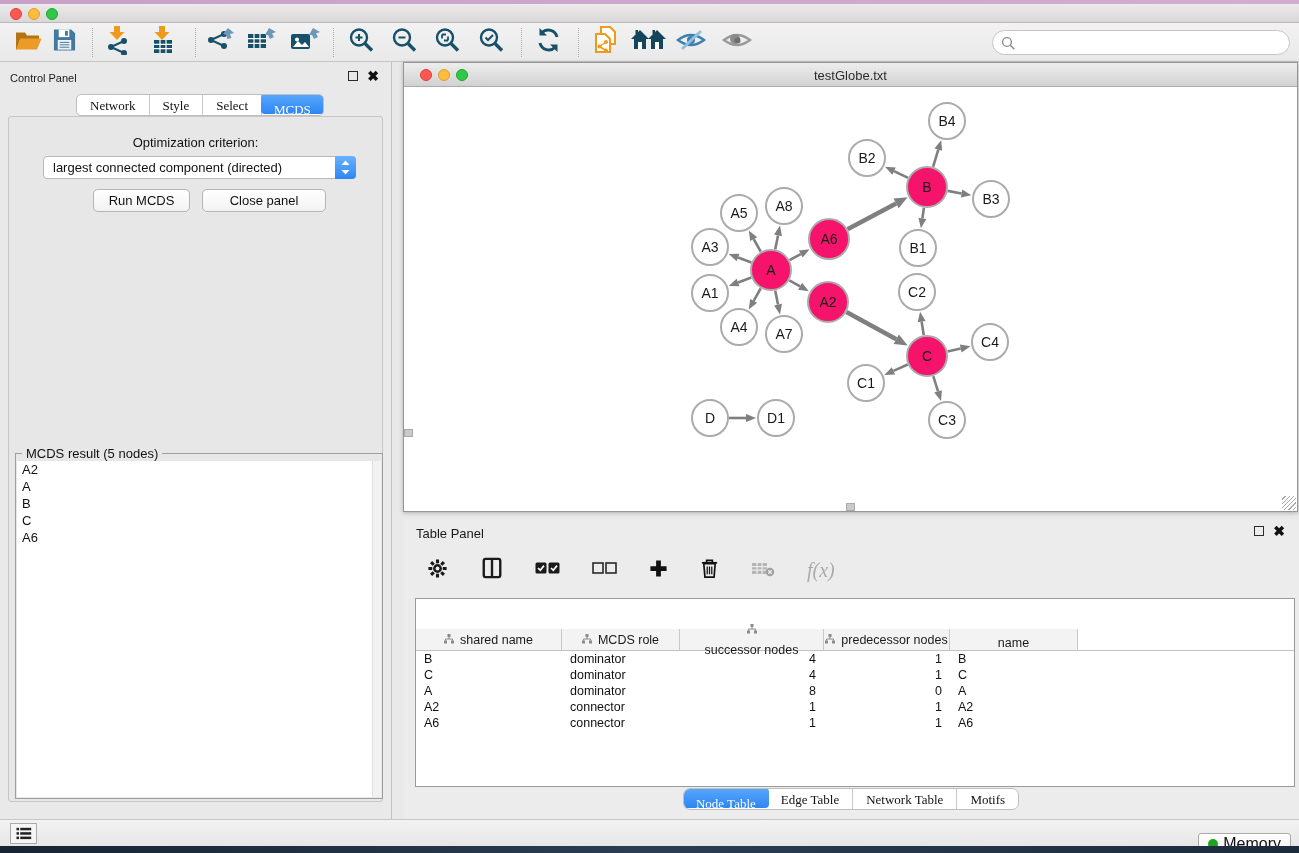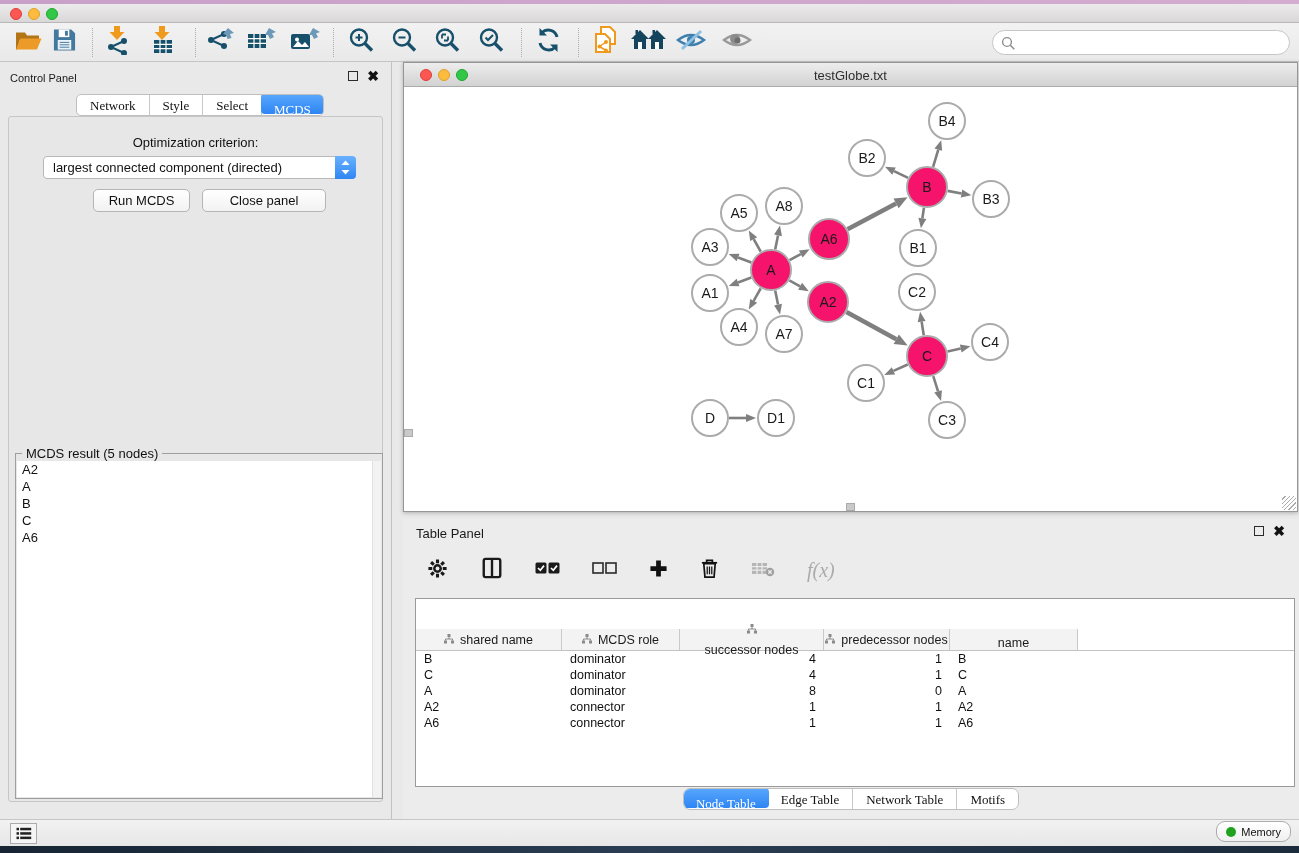--- a/index.html
+++ b/index.html
@@ -75,21 +75,21 @@
   .th { background:#F3F3F3; border-right:1px solid #C9C9C9; font-size:12.5px; color:#1A1A1A; display:flex; align-items:center; justify-content:center; gap:6px; }
   .trow { display:flex; height:16px; }
   .td { font-size:12.5px; color:#111; padding:0 8px; line-height:16px; white-space:nowrap; }
   .td.r { text-align:right; }
 
   #tp-tabs-wrap { position:absolute; left:0; right:0; top:269px; display:flex; justify-content:center; }
 
   
   #status-bar { left:0; top:819px; width:1299px; height:27px; background:linear-gradient(#F2F2F2,#E7E7E7); border-top:1px solid #C6C6C6; }
   #list-btn { position:absolute; left:10px; top:3px; width:27px; height:21px; background:#F5F5F5; border:1px solid #ABABAB; display:flex; align-items:center; justify-content:center; }
-  #memory-btn { position:absolute; right:8px; top:1px; height:21px; background:linear-gradient(#FFF,#F0F0F0); border:1px solid #ABABAB; border-radius:9px; display:flex; align-items:center; gap:5px; padding:0 9px; font-size:11px; color:#111; }
+  #memory-btn { position:absolute; right:8px; top:13px; height:21px; background:linear-gradient(#FFF,#F0F0F0); border:1px solid #ABABAB; border-radius:3px; display:flex; align-items:center; gap:5px; padding:0 9px; font-size:16px; color:#111; }
   #memory-dot { width:10px; height:10px; border-radius:50%; background:#1FA31F; }
 </style>
 </head>
 <body>
 
 <div class="abs" id="top-strip"></div>
 
 <div class="abs" id="titlebar">
   <span class="tl red"></span>
   <span class="tl yellow"></span>

